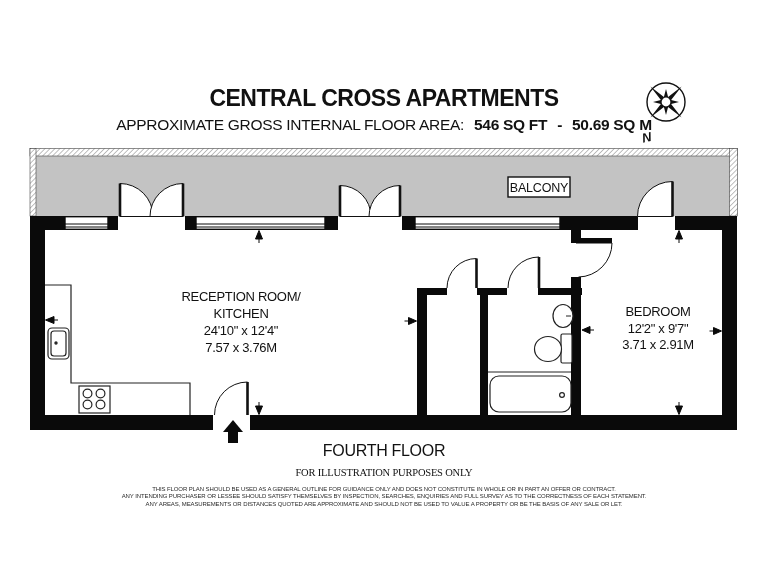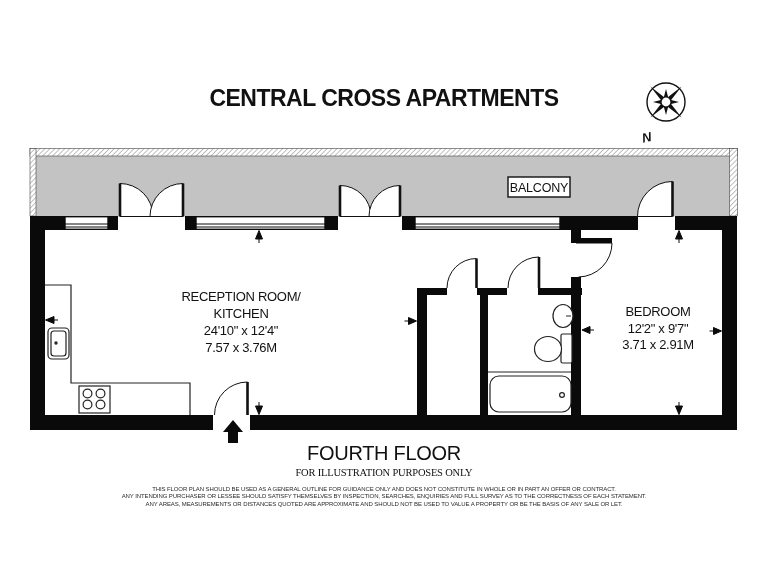--- a/index.html
+++ b/index.html
@@ -4,33 +4,39 @@
 <style>
   html,body{margin:0;padding:0;background:#ffffff;}
   #page{position:relative;width:768px;height:553px;background:#ffffff;overflow:hidden;
         font-family:"Liberation Sans",sans-serif;color:#111;}
   .abs{position:absolute;}
   .ctr{width:768px;text-align:center;left:0;}
   #title{top:85px;font-size:23px;font-weight:bold;letter-spacing:-0.5px;}
   #subtitle{top:116px;font-size:15.5px;letter-spacing:-0.3px;}
   #subtitle .bold{font-weight:bold;}
   #subtitle .gap{display:inline-block;width:6px;}
-  #floor-label{top:442px;font-size:20px;letter-spacing:-0.3px;}
+  #floor-label{top:442px;font-size:16px;letter-spacing:-0.3px;}
   #illustration-note{top:467px;font-size:10.5px;letter-spacing:-0.2px;font-family:Liberation Serif, serif;}
   #disclaimer{top:486px;font-size:6px;line-height:7.3px;color:#2a2a2a;letter-spacing:-0.1px;}
   svg text{font-family:"Liberation Sans",sans-serif;fill:#111;}
   .roomlabel{font-size:13px;letter-spacing:-0.3px;}
   .balconylabel{font-size:12.5px;letter-spacing:-0.2px;}
 </style>
 </head>
 <body>
 
 <div id="page">
 
   <div id="title" class="abs ctr">CENTRAL CROSS APARTMENTS</div>
+  <div id="subtitle" class="abs ctr">
+    <span>APPROXIMATE GROSS INTERNAL FLOOR AREA:</span><span class="gap"></span>
+    <span class="bold">546 SQ FT</span><span class="gap"></span>
+    <span class="bold">-</span><span class="gap"></span>
+    <span class="bold">50.69 SQ M</span>
+  </div>
 
   <svg class="abs" style="left:638px;top:76px;" width="64" height="72" viewBox="0 0 64 72">
     <circle cx="28" cy="26" r="19" fill="#fff" stroke="#111" stroke-width="1.4"></circle>
     <polygon fill="#111" points="41,26 33.1,28.1 43.6,41.6 30.1,31.1 28,39 25.9,31.1 12.4,41.6 22.9,28.1 15,26 22.9,23.9 12.4,10.4 25.9,20.9 28,13 30.1,20.9 43.6,10.4 33.1,23.9"></polygon>
     <circle cx="28" cy="26" r="5" fill="#fff" stroke="#111" stroke-width="1.2"></circle>
     <text x="4" y="66" font-size="13" font-style="italic" font-weight="bold" transform="rotate(-12 8 62)">N</text>
   </svg>
 
   <svg class="abs" style="left:0;top:0;" width="768" height="576" viewBox="0 0 768 576">
     <defs>

